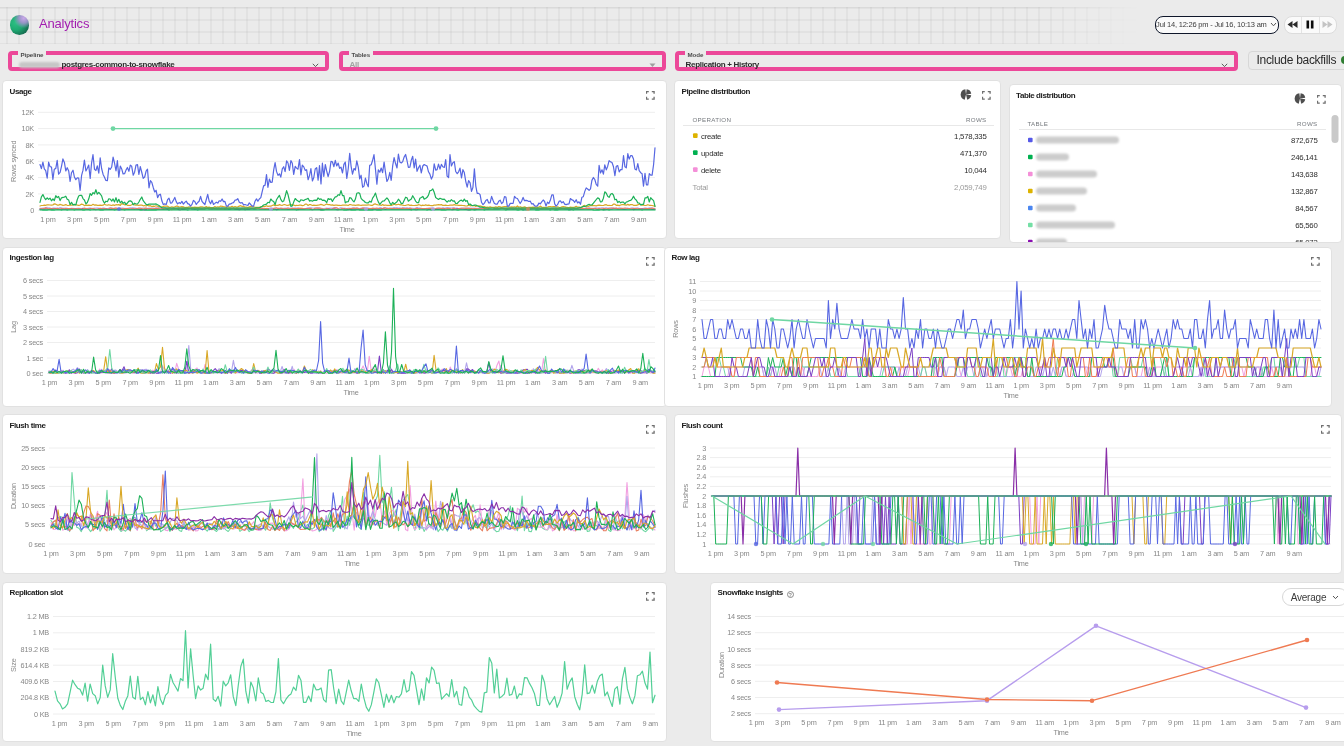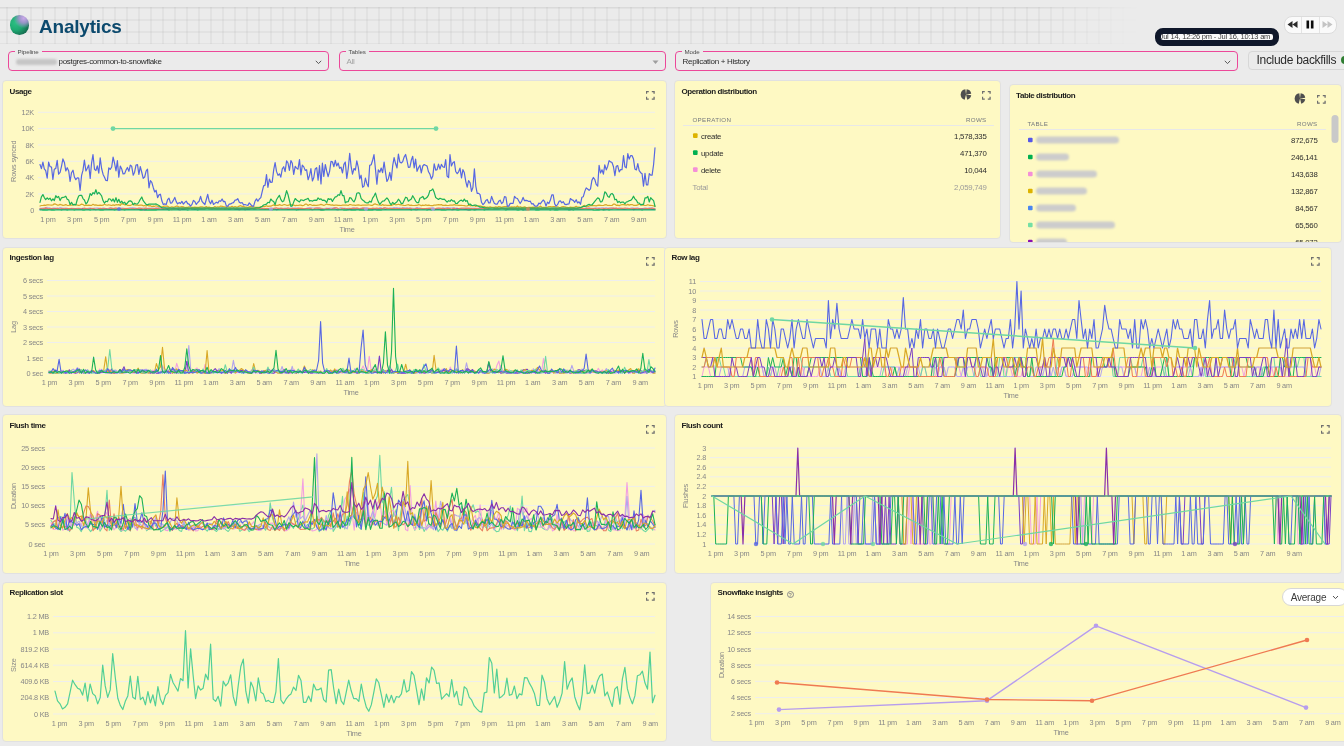--- a/index.html
+++ b/index.html
@@ -4,37 +4,37 @@
 html,body { width:1344px; height:746px; background:#ebebeb; font-family:"Liberation Sans",sans-serif; overflow:hidden; position:relative; }
 #hgrid { position:absolute; left:0; top:7px; width:1344px; height:36.5px;
   background-image:repeating-linear-gradient(to right, rgba(0,0,0,0.07) 0 1px, transparent 1px 12px),
                    repeating-linear-gradient(to bottom, rgba(0,0,0,0.07) 0 1px, transparent 1px 12px);
   background-position:6.5px 0.5px;
   -webkit-mask-image:linear-gradient(to right, #000 0, #000 1035px, transparent 1140px);
   mask-image:linear-gradient(to right, #000 0, #000 1035px, transparent 1140px); }
 #logo { position:absolute; left:9.6px; top:15.3px; width:19.5px; height:19.5px; border-radius:50%;
   background:radial-gradient(circle at 72% 16%, rgba(203,168,233,1) 0%, rgba(158,148,203,0.95) 22%, rgba(158,148,203,0) 46%),
              radial-gradient(circle at 30% 38%, #2cc184 0%, #1faa72 40%, #15654c 80%, #113c31 100%); }
-#brand { position:absolute; left:39px; top:16px; font-size:19px; font-weight:700; color:#0c4a6e; letter-spacing:-0.2px; }
-#datebtn { position:absolute; left:1154.5px; top:16px; width:124.5px; height:17.5px; background:#fafafa; border:6px solid #0f172a;
-  border-radius:8px; font-size:7.5px; letter-spacing:-0.2px; color:#3c3c3c; display:flex; align-items:center; justify-content:center; white-space:nowrap;margin-top:12px; }
+#brand { position:absolute; left:39px; top:16px; font-size:13px; font-weight:400; color:#a21caf; letter-spacing:-0.2px; }
+#datebtn { position:absolute; left:1154.5px; top:16px; width:124.5px; height:17.5px; background:#fafafa; border:1px solid #0f172a;
+  border-radius:8px; font-size:7.5px; letter-spacing:-0.2px; color:#3c3c3c; display:flex; align-items:center; justify-content:center; white-space:nowrap; }
 #media { position:absolute; left:1283.5px; top:16px; width:53.5px; height:17.5px; background:#fafafa; border:1px solid #dcdcdc;
   border-radius:8px; display:flex; }
 #media span { flex:1; display:flex; align-items:center; justify-content:center; }
 #media span + span { border-left:1px solid #e3e3e3; }
-.fld { position:absolute; height:20px; border:1px solid #ec4899; border-radius:4px; }
+.fld { position:absolute; height:20px; border:4px solid #ec4899; border-radius:4px;font-weight:bold; }
 .fld .lbl { position:absolute; top:-4px; left:6px; background:#ebebeb; padding:0 3px; font-size:6.2px; letter-spacing:-0.1px; color:#4c4c4c; }
 .fld .val { position:absolute; left:7px; top:5.5px; font-size:8px; letter-spacing:-0.3px; color:#2a2a2a; white-space:nowrap; }
 .fld .chev { position:absolute; right:6px; top:7.5px; }
 .blurblk { display:inline-block; width:41px; height:6.5px; border-radius:3px; background:#c6c6c6; filter:blur(1px); vertical-align:-1px; margin-right:2px; }
 #bkf { position:absolute; left:1247.5px; top:50.5px; width:111px; height:19.5px; border:1px solid #d7d7d7; border-radius:4px;
   display:flex; align-items:center; font-size:12px; letter-spacing:-0.3px; color:#2a2a2a; padding-left:8px; }
 #tgl { position:relative; width:16.3px; height:8.3px; background:#2e7d32; border-radius:5px; margin-left:5px; flex:none; }
 #tgl::after { content:''; position:absolute; right:0.7px; top:0.7px; width:6.9px; height:6.9px; background:#fff; border-radius:50%; }
-.card { position:absolute; background:#fef9c3; border:1px solid #e1e1e1; border-radius:4px; overflow:hidden; }
+.card { position:absolute; background:#ffffff; border:1px solid #e1e1e1; border-radius:4px; overflow:hidden; }
 .card > svg.plot { position:absolute; left:0; top:0; }
 .ct { position:absolute; left:6.5px; top:5.5px; font-size:8px; font-weight:700; color:#1c1c1c; letter-spacing:-0.4px; z-index:2; }
 .exp { position:absolute; top:9.5px; z-index:2; }
 .pieic { position:absolute; top:6.5px; z-index:2; }
 .qm { position:absolute; left:75.5px; top:8.2px; width:7.6px; height:7.6px; border:0.9px solid #8a8a8a; border-radius:50%;
   color:#8a8a8a; font-size:5.6px; font-weight:700; text-align:center; line-height:6.6px; z-index:2; }
 .avgbtn { position:absolute; right:29.5px; top:5.5px; height:18px; padding:0 8px; border:1px solid #d7d7d7; border-radius:9px;
   font-size:10px; letter-spacing:-0.2px; color:#3c3c3c; display:flex; align-items:center; z-index:2; background:#fff; }
 </style></head>
 <body>
@@ -140,21 +140,21 @@
       <circle cx="110.0" cy="47.6" r="2.4" fill="#6fd7a3"></circle>
       <circle cx="433.0" cy="47.6" r="2.4" fill="#6fd7a3"></circle>
       <circle cx="116.0" cy="128.0" r="2.0" fill="#5767e2" opacity="0.7"></circle>
       <circle cx="268.0" cy="128.0" r="2.0" fill="#b3a5ec" opacity="0.7"></circle>
       <circle cx="363.0" cy="128.0" r="2.0" fill="#b3a5ec" opacity="0.7"></circle>
       <circle cx="430.0" cy="128.0" r="2.0" fill="#b3a5ec" opacity="0.7"></circle>
       <circle cx="525.0" cy="128.0" r="2.0" fill="#e88060" opacity="0.7"></circle>
     </svg>
   </div>
 <div class="card" style="left:674px;top:80px;width:327px;height:159px">
-<div class="ct">Operation distribution</div>
+<div class="ct">Pipeline distribution</div>
     <svg class="exp" style="right:9.0px" width="9" height="9">
       <path d="M0.5 2.78 V0.5 H2.78 M5.8 0.5 H8.1 V2.78 M8.1 5.8 V8.1 H5.8 M2.78 8.1 H0.5 V5.8" fill="none" stroke="#6f6f6f" stroke-width="1.3"></path>
     </svg>
     <svg class="pieic" style="right:28px" width="12" height="12">
       <path d="M6.0 6.5 L4.74 11.65 A5.3 5.3 0 0 1 5.37 1.24 Z" fill="#4e4e4e"></path>
       <path d="M6.0 6.5 L6.63 1.24 A5.3 5.3 0 0 1 11.25 5.74 Z" fill="#4e4e4e"></path>
       <path d="M6.0 6.5 L11.25 7.26 A5.3 5.3 0 0 1 7.26 11.65 Z" fill="#4e4e4e"></path>
     </svg>
 <svg class="plot" width="327" height="159" viewBox="0 0 327 159" font-family="Liberation Sans, sans-serif">
       <line x1="8" y1="44.5" x2="319" y2="44.5" stroke="#e8e8e8"></line>

